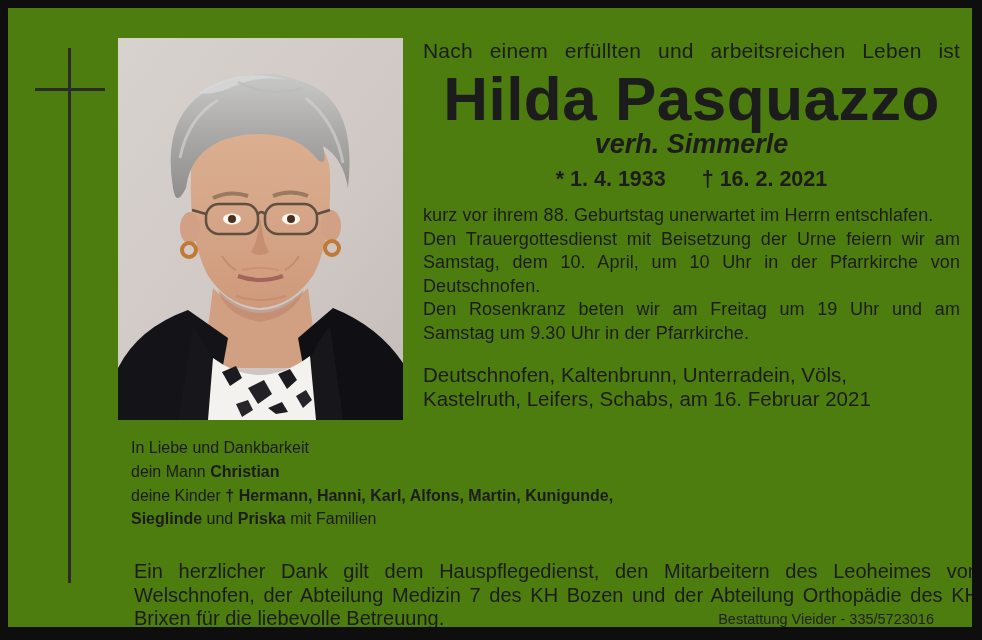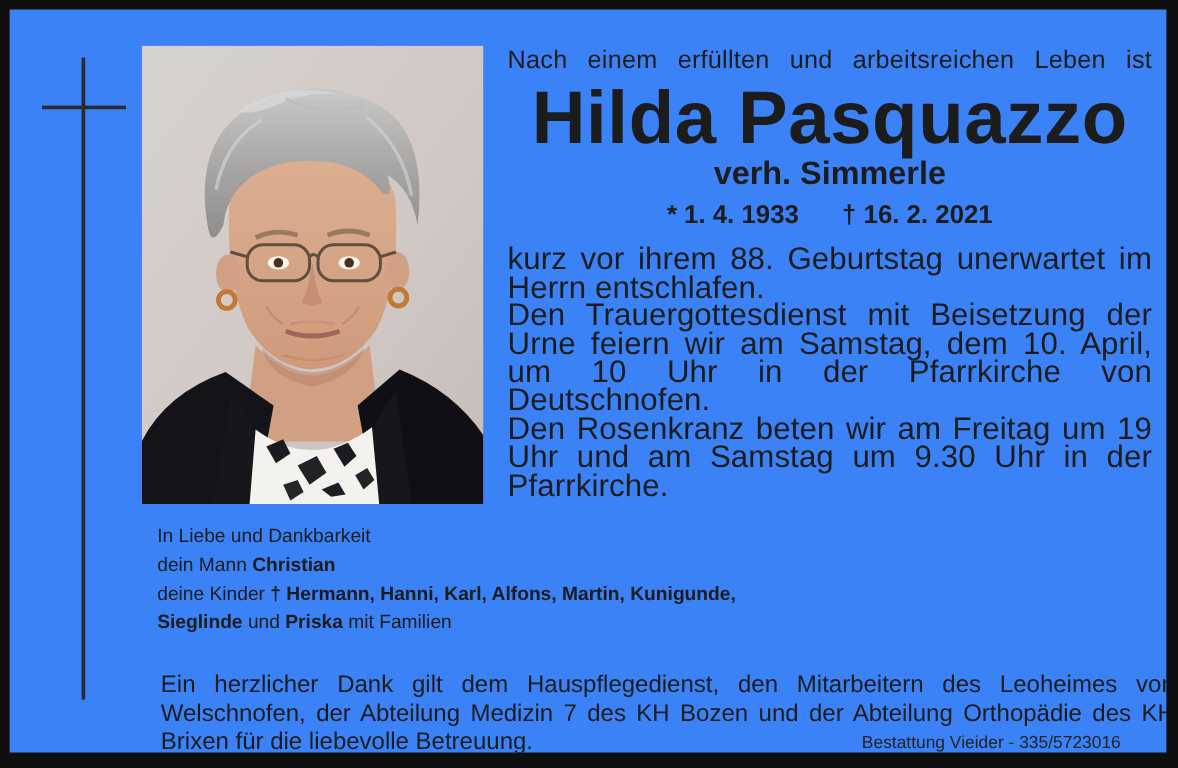--- a/index.html
+++ b/index.html
@@ -7,21 +7,21 @@
     width:982px;height:640px;
     font-family:"Liberation Sans","DejaVu Sans",sans-serif;
     background:#ffffff;
   }
   .card{
     position:relative;
     width:982px;height:640px;
     box-sizing:border-box;
     border:solid #0e0e0e;
     border-width:8px 10px 13px 8px;
-    background:#3b82f6;
+    background:#4d7c0f;
     overflow:hidden;
   }
   
   .cross{position:absolute;left:0;top:0;}
   .cross .v{
     position:absolute;left:60px;top:40px;
     width:3px;height:535px;background:#2b2b2b;
   }
   .cross .h{
     position:absolute;left:27px;top:80px;
@@ -46,30 +46,31 @@
   .name{
     margin-top:11px;
     font-size:62px;font-weight:bold;
     text-align:center;letter-spacing:0.5px;
     line-height:50px;
   }
   .maiden{
     margin-top:5px;
     font-size:27px;font-weight:bold;text-align:center;
     line-height:30px;
+    font-style:italic;
   }
   .dates{
     margin-top:8px;
     display:flex;justify-content:center;gap:36px;
     font-size:21.5px;font-weight:bold;line-height:25px;
   }
   .bodytext{margin-top:12px;}
   .bodytext p{
     margin:0;
-    font-size:26px;line-height:23.6px;
+    font-size:18px;line-height:23.6px;
     text-align:justify;
     letter-spacing:0.1px;
     hyphens:auto;
   }
   .places{
     margin-top:17px;
     font-size:20.5px;line-height:24px;
   }
   
   .mourners{
@@ -182,20 +183,24 @@
     <div class="maiden">verh. Simmerle</div>
     <div class="dates">
       <span>* 1. 4. 1933</span>
       <span>† 16. 2. 2021</span>
     </div>
     <div class="bodytext">
       <p>kurz vor ihrem 88. Geburtstag unerwartet im Herrn entschlafen.</p>
       <p>Den Trauergottesdienst mit Beisetzung der Urne feiern wir am Samstag, dem 10. April, um 10 Uhr in der Pfarrkirche von Deutschnofen.</p>
       <p>Den Rosenkranz beten wir am Freitag um 19 Uhr und am Samstag um 9.30 Uhr in der Pfarrkirche.</p>
     </div>
+    <div class="places">
+      <div>Deutschnofen, Kaltenbrunn, Unterradein, Völs,</div>
+      <div>Kastelruth, Leifers, Schabs, am 16. Februar 2021</div>
+    </div>
   </div>
 
   <div class="mourners">
     <div>In Liebe und Dankbarkeit</div>
     <div><span>dein Mann </span><b>Christian</b></div>
     <div><span>deine Kinder </span><b>† Hermann, Hanni, Karl, Alfons, Martin, Kunigunde,</b></div>
     <div><b>Sieglinde</b><span> und </span><b>Priska</b><span> mit Familien</span></div>
   </div>
 
   <div class="thanks">Ein herzlicher Dank gilt dem Hauspflegedienst, den Mitarbeitern des Leoheimes von Welschnofen, der Abteilung Medizin 7 des KH Bozen und der Abteilung Orthopädie des KH Brixen für die liebevolle Betreuung.</div>

